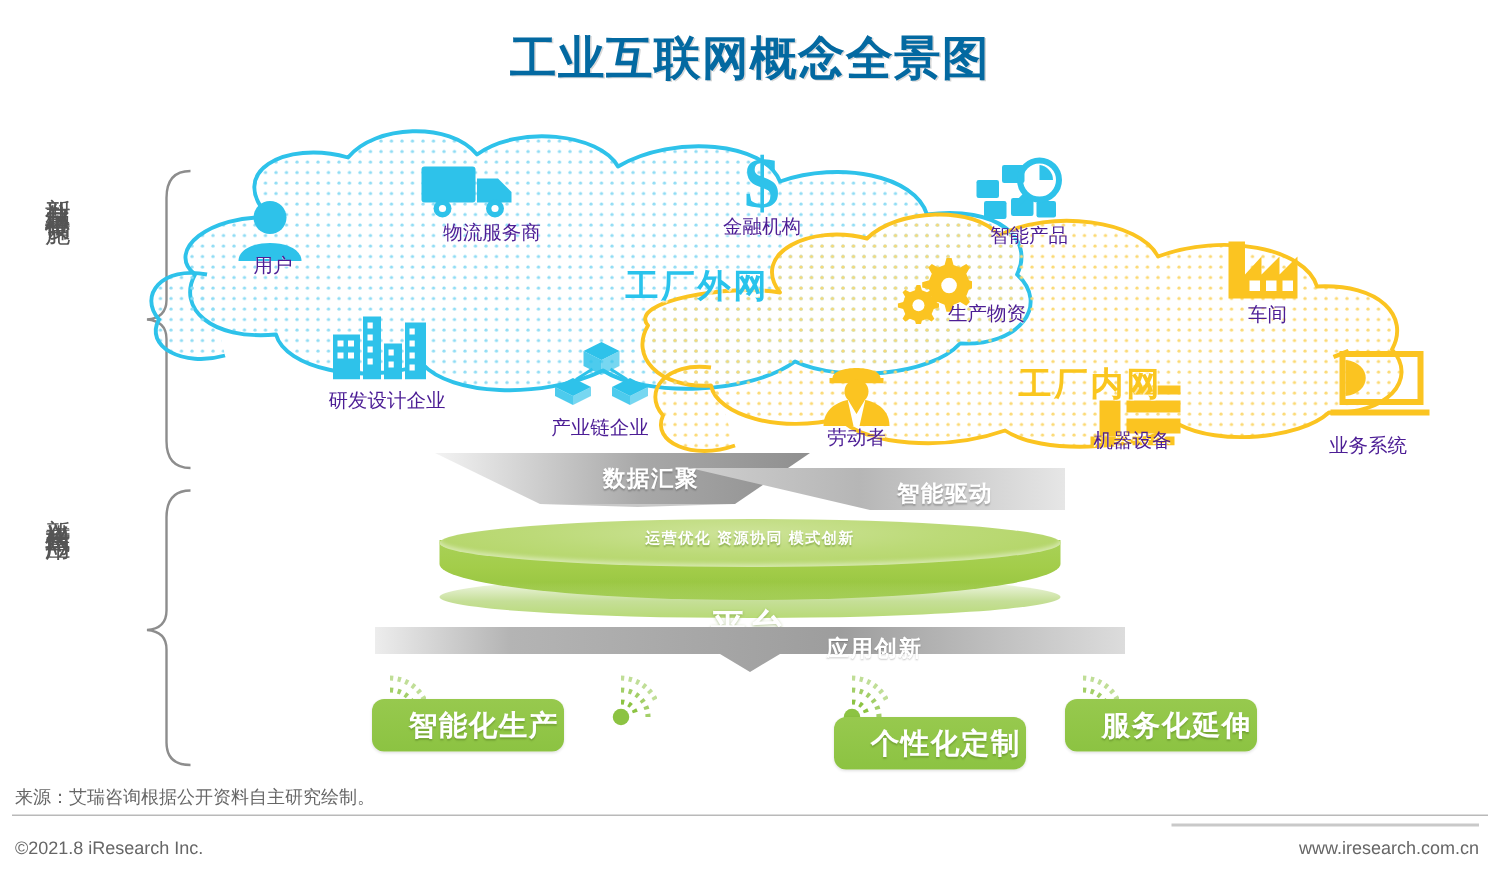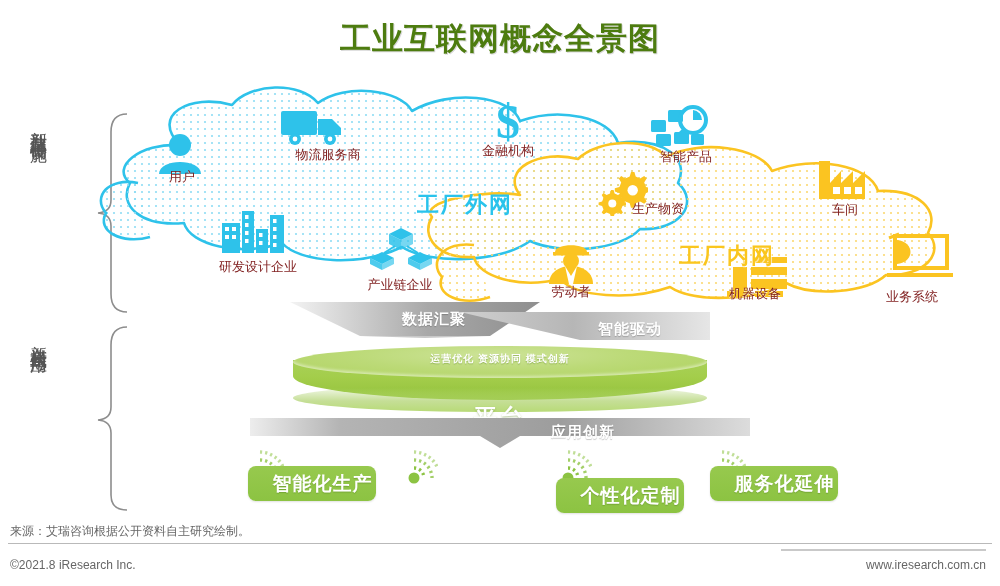--- a/index.html
+++ b/index.html
@@ -12,21 +12,21 @@
     color:#555;
   }
   #stage{position:absolute;left:0;top:0;width:1000px;height:586px;}
   .abs{position:absolute;}
 
   
   #title{
     position:absolute;left:0;top:18px;width:1000px;
     text-align:center;
     font-size:31px;font-weight:bold;letter-spacing:1px;
-    color:#4d7c0f;
+    color:#0369a1;
     text-shadow:1px 1px 0 #d8d8d8;
   }
 
   
   .side-label{
     position:absolute;
     writing-mode:vertical-rl;
     text-orientation:upright;
     font-size:17px;
     line-height:20px;
@@ -34,32 +34,32 @@
     color:#555;
     white-space:nowrap;
   }
   #side-label-1{left:28px;top:118px;height:180px;}
   #side-label-2{left:28px;top:332px;height:175px;}
 
   
   .node-label{
     position:absolute;
     font-size:13px;
-    color:#7f1d1d;
+    color:#4c1d95;
     white-space:nowrap;
     text-align:center;
     transform:translateX(-50%);
     text-shadow:0 1px 0 rgba(255,255,255,.9);
   }
   .cloud-title{
     position:absolute;
     font-size:22px;font-weight:bold;letter-spacing:2px;
     white-space:nowrap;transform:translateX(-50%);
   }
-  #cloud-title-outer{color:#29C3EC;text-shadow:1px 1px 0 rgba(255,255,255,.6);margin-top:14px;}
+  #cloud-title-outer{color:#29C3EC;text-shadow:1px 1px 0 rgba(255,255,255,.6);}
   #cloud-title-inner{color:#FAC61E;text-shadow:1px 1px 0 rgba(255,255,255,.6);}
 
   
   .arrow-text{
     position:absolute;
     font-size:15px;font-weight:bold;color:#ffffff;
     white-space:nowrap;transform:translateX(-50%);
     text-shadow:0 1px 1px rgba(0,0,0,.22);
     letter-spacing:1px;
   }

